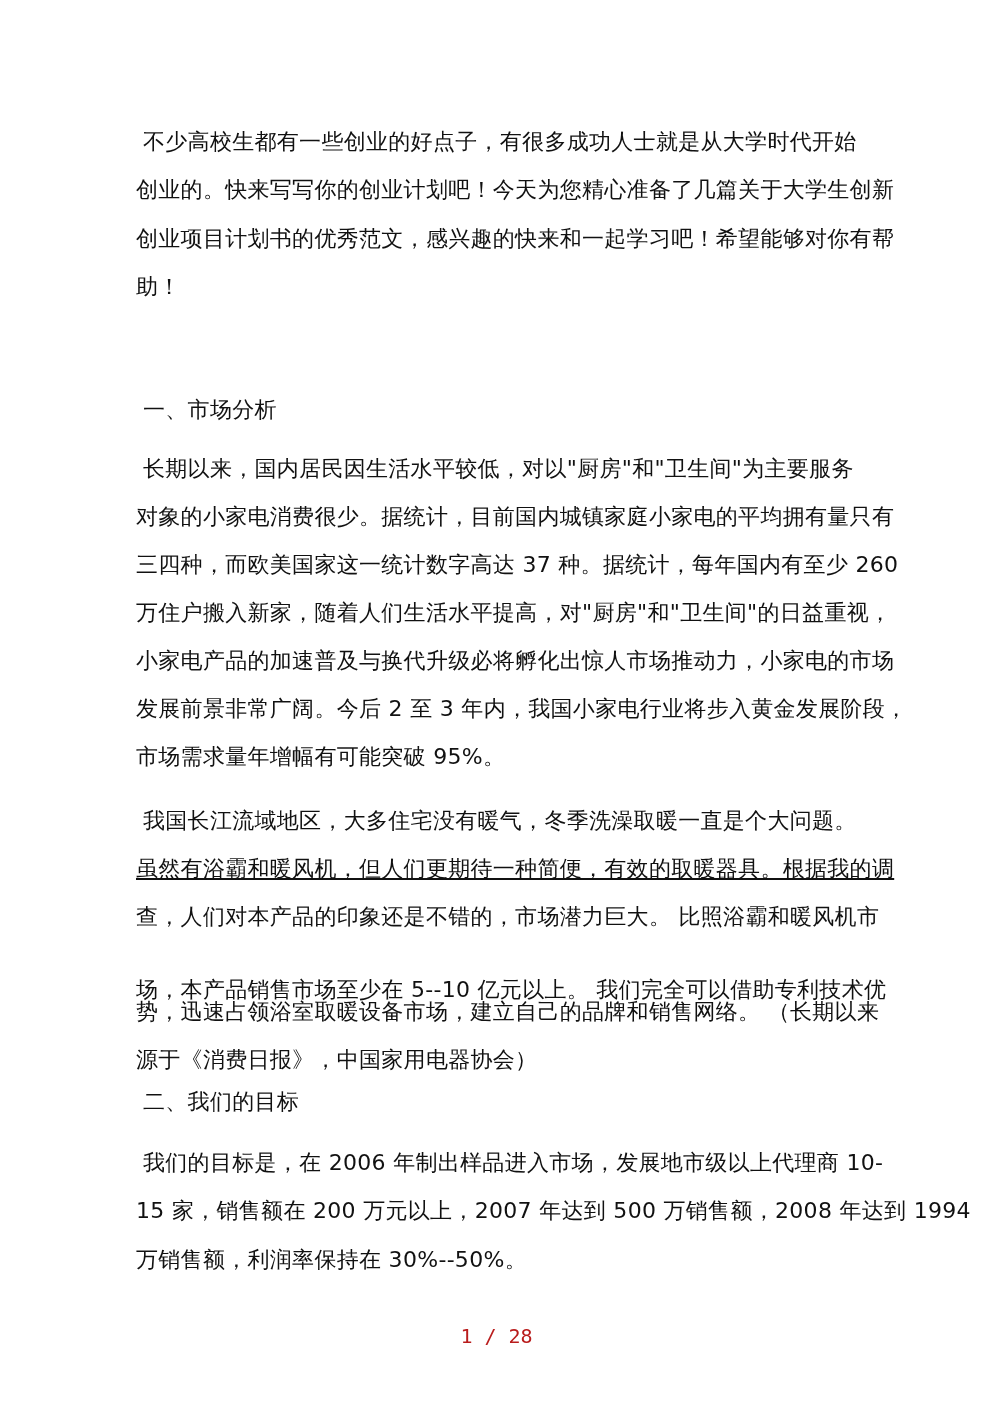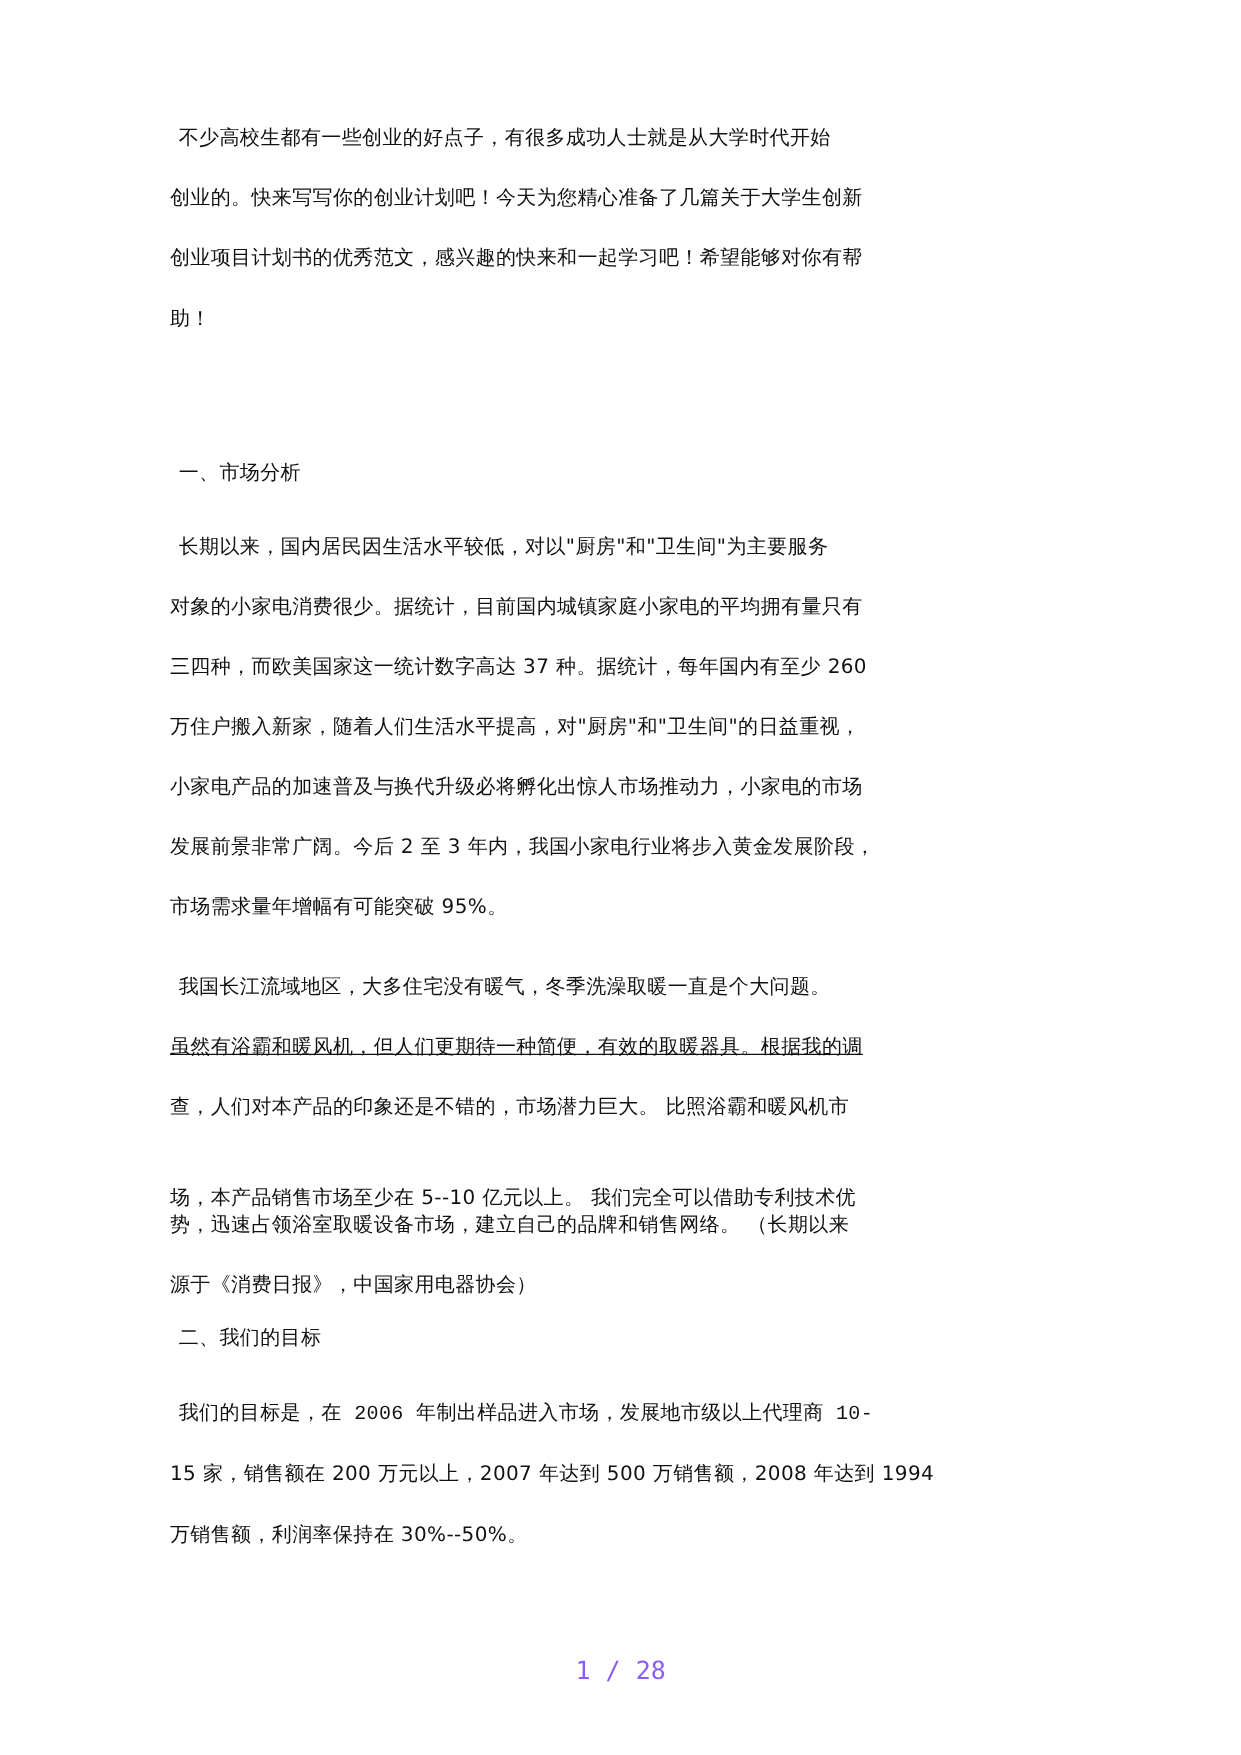--- a/index.html
+++ b/index.html
@@ -4,38 +4,38 @@
 <style>
   html, body { margin: 0; padding: 0; background: #ffffff; }
   body {
     width: 993px; height: 1404px; position: relative; overflow: hidden;
     font-family: "DejaVu Sans", "Liberation Sans", sans-serif;
     color: #111111;
   }
   .page { position: absolute; left: 0; top: 0; width: 993px; height: 1404px; }
   .line {
     position: absolute; left: 136px; white-space: nowrap;
-    font-size: 16px; line-height: 28px; letter-spacing: 0.3px;
+    font-size: 22px; line-height: 28px; letter-spacing: 0.3px; margin-top: 32px;
   }
   .indent { left: 143px; }
   .pagenum {
     position: absolute; left: 0; width: 993px; text-align: center;
     top: 1322px; font-family: "DejaVu Sans Mono", "Liberation Mono", monospace;
-    font-size: 20px; line-height: 28px; color: #8b5cf6;
+    font-size: 20px; line-height: 28px; color: #b91c1c;
   }
 </style>
 </head>
 <body>
 
 <div class="page">
 
   <div>
     <div class="line indent" style="top:96px;">不少高校生都有一些创业的好点子，有很多成功人士就是从大学时代开始</div>
     <div class="line" style="top:144px;">创业的。快来写写你的创业计划吧！今天为您精心准备了几篇关于大学生创新</div>
-    <div class="line" style="top:193px;font-family:Liberation Mono, monospace;">创业项目计划书的优秀范文，感兴趣的快来和一起学习吧！希望能够对你有帮</div>
+    <div class="line" style="top:193px;">创业项目计划书的优秀范文，感兴趣的快来和一起学习吧！希望能够对你有帮</div>
     <div class="line" style="top:241px;">助！</div>
   </div>
 
 
   <div class="line indent" style="top:364px;">一、市场分析</div>
 
   <div>
     <div class="line indent" style="top:423px;">长期以来，国内居民因生活水平较低，对以"厨房"和"卫生间"为主要服务</div>
     <div class="line" style="top:471px;">对象的小家电消费很少。据统计，目前国内城镇家庭小家电的平均拥有量只有</div>
     <div class="line" style="top:519px;">三四种，而欧美国家这一统计数字高达 37 种。据统计，每年国内有至少 260</div>
@@ -50,19 +50,19 @@
     <div class="line" style="top:823px;text-decoration:underline;">虽然有浴霸和暖风机，但人们更期待一种简便，有效的取暖器具。根据我的调</div>
     <div class="line" style="top:871px;text-align:center;">查，人们对本产品的印象还是不错的，市场潜力巨大。  比照浴霸和暖风机市</div>
     <div class="line" style="top:944px;">场，本产品销售市场至少在 5--10 亿元以上。 我们完全可以借助专利技术优</div>
     <div class="line" style="top:966px;">势，迅速占领浴室取暖设备市场，建立自己的品牌和销售网络。 （长期以来</div>
     <div class="line" style="top:1014px;">源于《消费日报》，中国家用电器协会）</div>
   </div>
 
   <div class="line indent" style="top:1056px;">二、我们的目标</div>
 
   <div>
-    <div class="line indent" style="top:1117px;font-family:Liberation Mono, monospace;">我们的目标是，在 2006 年制出样品进入市场，发展地市级以上代理商 10-</div>
+    <div class="line indent" style="top:1117px;">我们的目标是，在 2006 年制出样品进入市场，发展地市级以上代理商 10-</div>
     <div class="line" style="top:1165px;">15 家，销售额在 200 万元以上，2007 年达到 500 万销售额，2008 年达到 1994</div>
     <div class="line" style="top:1214px;">万销售额，利润率保持在 30%--50%。</div>
   </div>
 
   <div class="pagenum">1 / 28</div>
 </div>
 
 </body></html>

